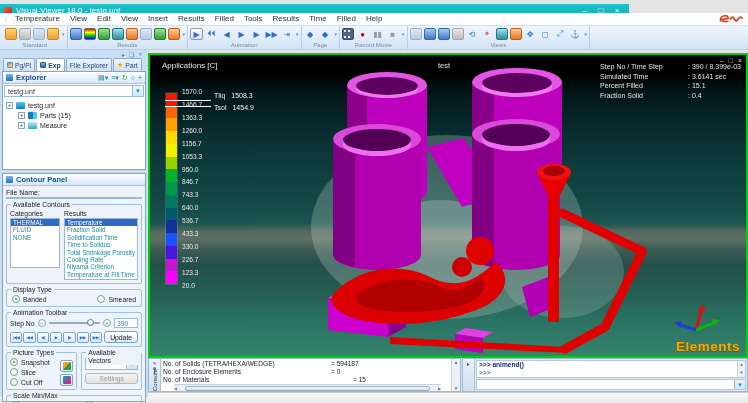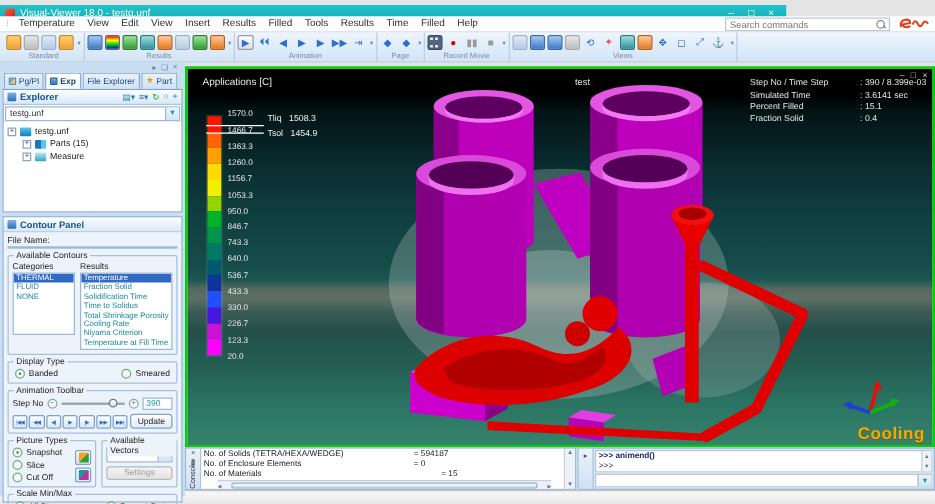--- a/index.html
+++ b/index.html
@@ -137,21 +137,21 @@
   .blob.cut { background:linear-gradient(135deg,#2e8e9e 50%,#c02ea0 50%); }
 
   
   .viewport { position:absolute; left:148px; top:53px; width:600px; height:305px;
     border:2px solid #00d200; background:
       linear-gradient(180deg,#000 0%,#000 7%,#031517 12%,#0a2d30 26%,#104040 40%,
         #154c49 52%,#1b5651 56%,#55685f 58.5%,#5e7065 61%,#3d5c55 64.5%,#234f4a 70%,
         #256054 80%,#2a7262 88%,#35836c 100%);
     overflow:hidden; }
   .vp-title { position:absolute; left:12px; top:6px; font-size:8px; color:#e8e8e8; }
-  .vp-plot-title { position:absolute; left:310px; top:6px; font-size:7.5px; color:#e0e0e0; }
+  .vp-plot-title { position:absolute; left:288px; top:6px; font-size:7.5px; color:#e0e0e0; }
   .vp-ctrl { position:absolute; right:4px; top:2px; display:flex; gap:5px; color:#ddd; font-size:7px; }
   .vp-info { position:absolute; right:5px; top:7px; font-size:7px; color:#e4e4e4; }
   .vp-info .irow { display:flex; line-height:9.5px; }
   .vp-info .ilabel { width:88px; }
   .legendbar { position:absolute; left:15px; top:37px; width:13px; height:193px;
     display:flex; flex-direction:column; border:1px solid rgba(255,255,255,.15); }
   .legendbar .band { flex:1; }
   .legendvals { position:absolute; left:32px; top:33px; height:201px; display:flex;
     flex-direction:column; justify-content:space-between; font-size:6.6px; color:#e8e8e8; }
   .tliq-line { position:absolute; left:15px; top:45px; width:46px; height:1px; background:#fff; }
@@ -222,24 +222,20 @@
   <span class="mitem">View</span>
   <span class="mitem">Insert</span>
   <span class="mitem">Results</span>
   <span class="mitem">Filled</span>
   <span class="mitem">Tools</span>
   <span class="mitem">Results</span>
   <span class="mitem">Time</span>
   <span class="mitem">Filled</span>
   <span class="mitem">Help</span>
   <div class="mspacer"></div>
-  <div class="searchbox">
-    <input placeholder="Search commands" style="">
-    <div class="mag"></div>
-  </div>
   <svg class="esilogo" viewBox="0 0 40 18">
     <path d="M4 12 Q3 5 10 4 Q16 3.5 15.5 8 L6 10 Q8 14.5 15 12.5" stroke="#e8401c" stroke-width="2.6" fill="none" stroke-linecap="round"></path>
     <path d="M19 9 q3 -6 6 0 q3 6 6 0 q2.5 -5 6 -1" stroke="#e8401c" stroke-width="2.6" fill="none" stroke-linecap="round"></path>
   </svg>
 </div>
 
 <div class="toolbar">
   <div class="tgroup">
     <div class="icons">
       <div class="ti ti-folder"></div>
@@ -638,21 +634,21 @@
   </div>
 
   <svg class="triad" width="48" height="34" viewBox="0 0 48 34">
     <line x1="24" y1="26" x2="30" y2="4" stroke="#e01010" stroke-width="3"></line>
     <polygon points="30,0 26,8 34,7" fill="#e01010"></polygon>
     <line x1="24" y1="26" x2="44" y2="18" stroke="#10b010" stroke-width="3"></line>
     <polygon points="48,16 40,15 42,22" fill="#10b010"></polygon>
     <line x1="24" y1="26" x2="6" y2="20" stroke="#2040d0" stroke-width="3"></line>
     <polygon points="2,19 10,17 9,24" fill="#2040d0"></polygon>
   </svg>
-  <div class="procast">Cooling</div>
+  <div class="procast">Elements</div>
 </div>
 
 <div class="consoleL">
   <div class="cstrip">
     <span>×</span>
     <span class="pinicon"></span>
     <span class="vtext">Console</span>
   </div>
   <div class="cbody">
     <div class="cline">

